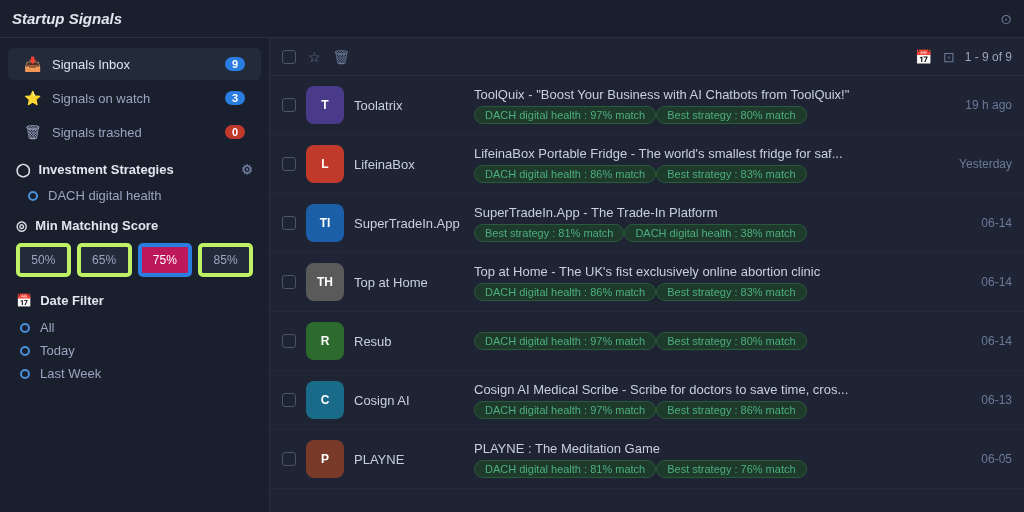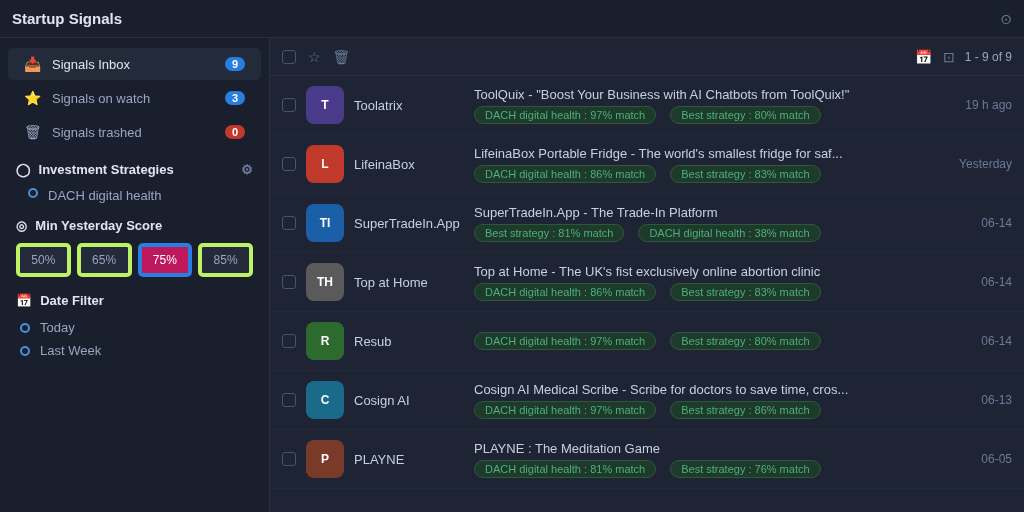--- a/index.html
+++ b/index.html
@@ -23,20 +23,21 @@
       background: #1a1f2e;
       border-bottom: 1px solid #2a3040;
       padding: 0 12px;
       height: 38px;
       flex-shrink: 0;
     }
     .header-title {
       font-size: 15px;
       font-weight: 600;
       color: #e0e6f0;
+      font-style: italic;
     }
     .header-icon {
       color: #6b7a99;
       cursor: pointer;
       font-size: 14px;
     }
 
     
     .main-layout {
       display: flex;
@@ -99,20 +100,21 @@
     .section-header-icon { margin-right: 8px; font-size: 13px; }
     .section-header-gear {
       margin-left: auto;
       color: #6b7a99;
       cursor: pointer;
       font-size: 13px;
     }
 
     .strategy-item {
       display: flex;
+      align-items: center;
       padding: 5px 16px 5px 28px;
       cursor: pointer;
       color: #9aa5bf;
       font-size: 13px;
     }
     .strategy-dot {
       width: 10px;
       height: 10px;
       border-radius: 50%;
       border: 2px solid #4a90d9;
@@ -276,21 +278,21 @@
     .signal-title {
       font-size: 13px;
       color: #c8d0e0;
       white-space: nowrap;
       overflow: hidden;
       text-overflow: ellipsis;
       margin-bottom: 4px;
     }
     .signal-tags {
       display: flex;
-      gap: 14px;
+      gap: 0;
       flex-wrap: wrap;
       text-align: center;
     }
     .signal-tag {
       background: #1e3a2a;
       color: #4caf7d;
       border-radius: 10px;
       padding: 2px 10px;
       font-size: 11px;
       border: 1px solid #2a5a3a;
@@ -341,36 +343,40 @@
     <div id="strategies-container">
         <div class="strategy-item">
     <span class="strategy-dot"></span>
     <span>DACH digital health</span>
   </div>
       </div>
 
     <div class="score-section">
       <div class="score-section-title">
         <span>◎</span>
-        <span>Min Yesterday Score</span>
+        <span>Min Matching Score</span>
       </div>
       <div class="score-buttons" id="score-buttons-container">
           <div class="score-btn">50%</div>
           <div class="score-btn">65%</div>
           <div class="score-btn active">75%</div>
           <div class="score-btn">85%</div>
         </div>
     </div>
 
     <div class="date-section">
       <div class="date-section-title">
         <span>📅</span>
         <span>Date Filter</span>
       </div>
       <div id="date-items-container">
+          <div class="date-item">
+    <span class="date-dot"></span>
+    <span>All</span>
+  </div>
           <div class="date-item">
     <span class="date-dot"></span>
     <span>Today</span>
   </div>
           <div class="date-item">
     <span class="date-dot"></span>
     <span>Last Week</span>
   </div>
         </div>
     </div>

